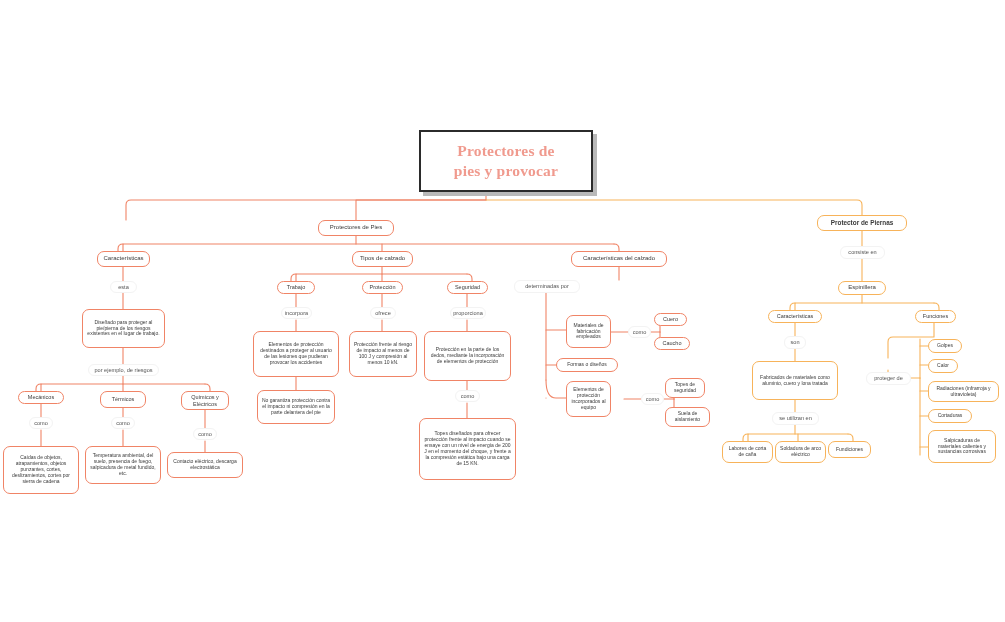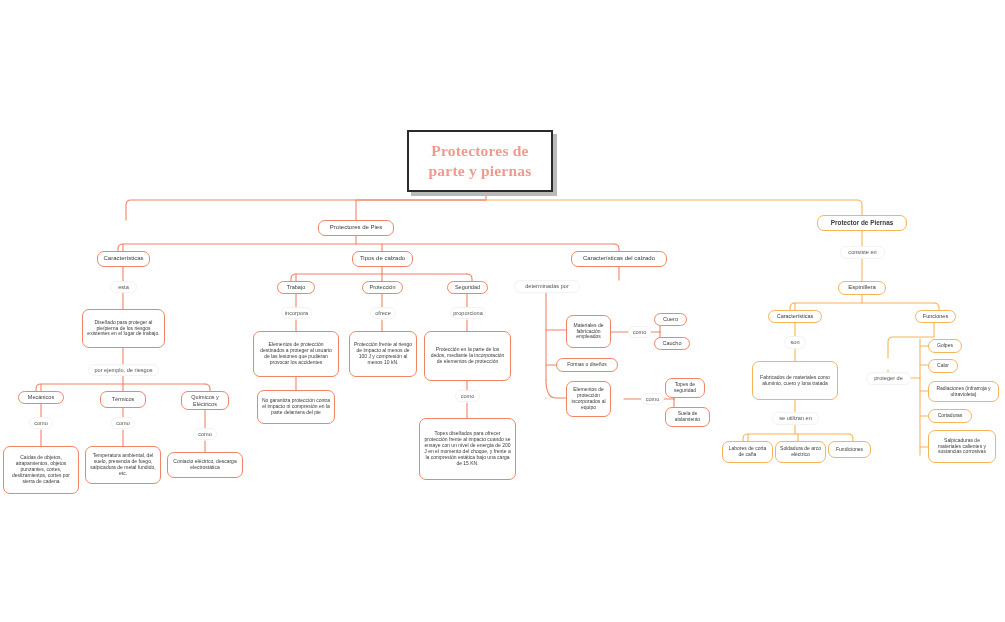--- a/index.html
+++ b/index.html
@@ -19,21 +19,21 @@
        text-align:center;background:#ffffff;border:1px solid #f3f3f3;border-radius:6px;
        color:#555;font-size:5.6px;line-height:1.15;padding:1px 2px;}
 
   .t5{font-size:5.0px;}
   .t55{font-size:5.5px;}
   .t6{font-size:6.0px;}
   .t65{font-size:6.4px;}
   .bold{font-weight:bold;}
 
   
-  #root-card{position:absolute;left:407px;top:130px;width:146px;height:62px;box-sizing:border-box;
+  #root-card{position:absolute;left:419px;top:130px;width:174px;height:62px;box-sizing:border-box;
              background:#ffffff;border:2px solid #2b2b2b;
              box-shadow:4px 4px 0 0 #b9b9b9;display:flex;align-items:center;justify-content:center;}
   #root-title{font-family:"Liberation Serif",serif;font-weight:bold;font-size:15.5px;line-height:1.28;
               color:#f09a8e;text-align:center;letter-spacing:.2px;}
 </style>
 </head>
 <body>
 
 <div id="canvas">
 
@@ -132,21 +132,21 @@
       <path d="M920,365 L928,365"></path>
       <path d="M920,391 L928,391"></path>
       <path d="M920,416 L928,416"></path>
       <path d="M920,447 L928,447"></path>
     </g>
   </svg>
 
   <div id="root-card">
     <div id="root-title">
       <span>Protectores de</span><br>
-      <span>parte y piernas</span>
+      <span>pies y provocar</span>
     </div>
   </div>
 
   <div class="node salmon t6" style="left:318px;top:220px;width:76px;height:16px;">Protectores de Pies</div>
 
   <div class="node amber t65 bold" style="left:817px;top:215px;width:90px;height:16px;">Protector de Piernas</div>
 
   <div class="node salmon t6" style="left:97px;top:251px;width:53px;height:16px;">Características</div>
 
   <div class="lbl" style="left:110px;top:281px;width:27px;height:12px;">esta</div>

